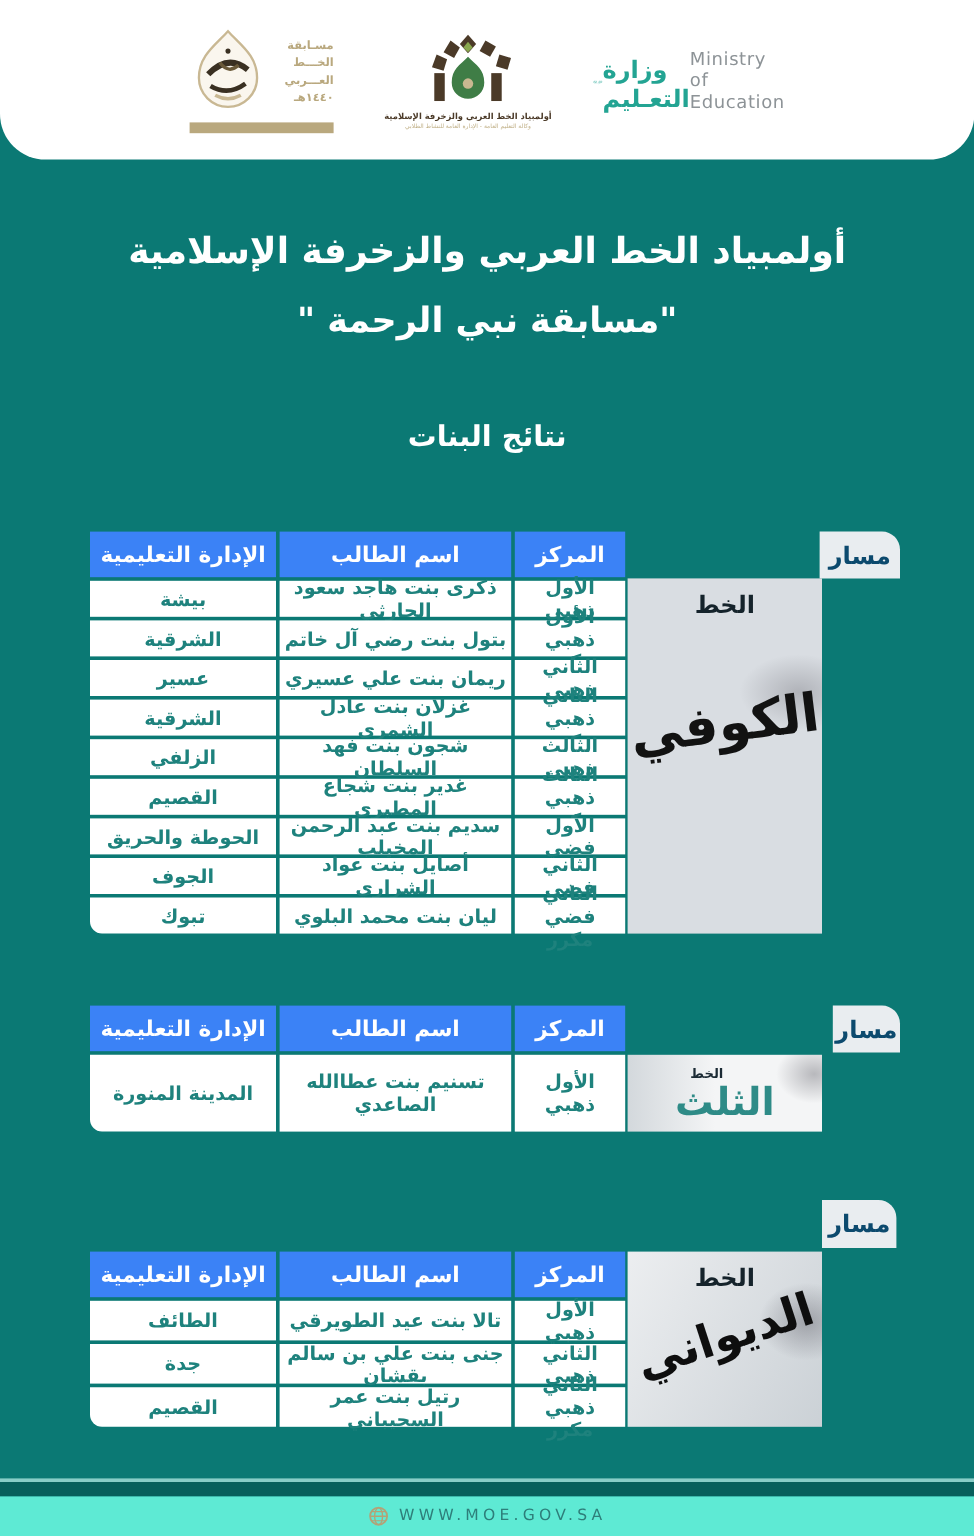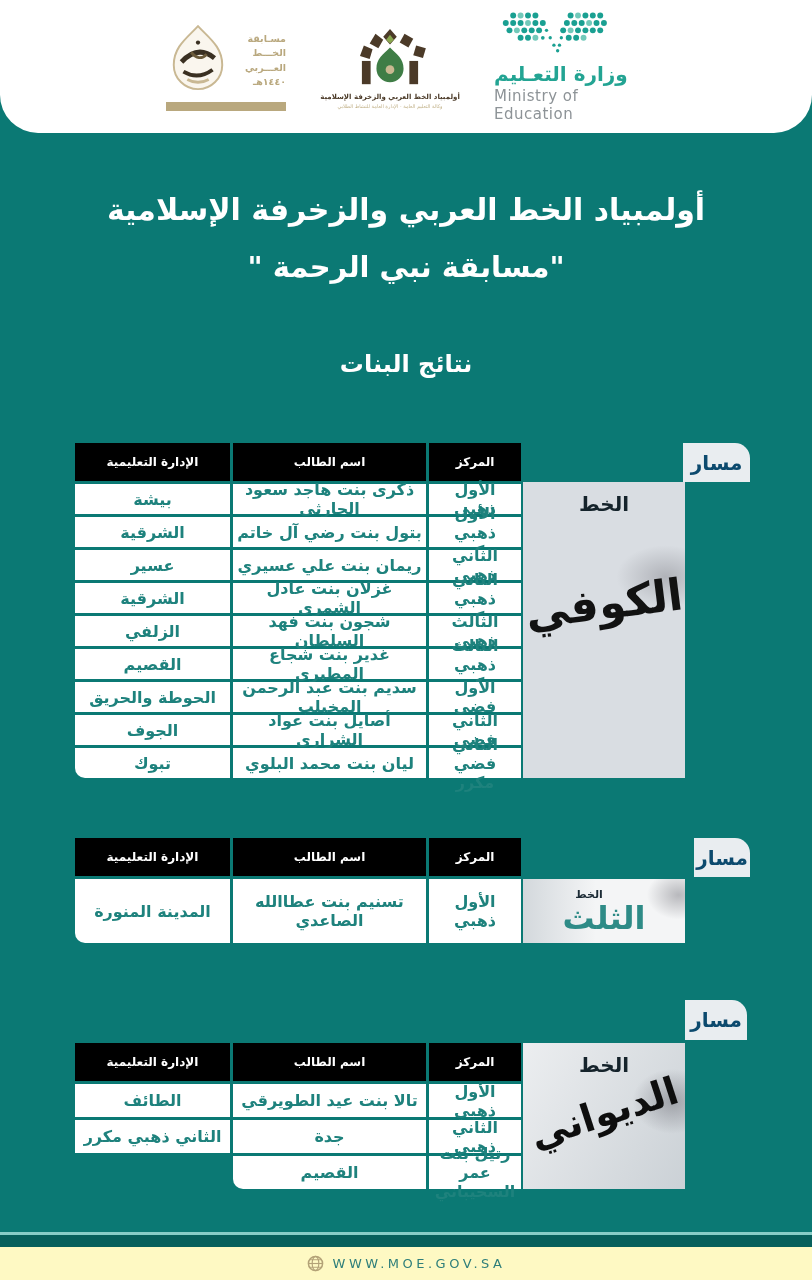--- a/index.html
+++ b/index.html
@@ -6,65 +6,65 @@
   body{
     width:812px;height:1280px;position:relative;overflow:hidden;
     background:#0b7974;
     font-family:"DejaVu Sans","Liberation Sans",sans-serif;
   }
   
   .header-card{
     position:absolute;top:0;left:0;width:812px;height:133px;background:#ffffff;
     border-radius:0 0 38px 38px;display:flex;justify-content:center;align-items:center;gap:46px;
   }
-  .logo1{width:128px;display:flex;flex-direction:column;align-items:flex-end;}
+  .logo1{width:128px;display:flex;flex-direction:column;align-items:flex-start;}
   .logo1-top{display:flex;align-items:center;gap:4px;}
   .logo1-text{direction:rtl;text-align:right;color:#b9a87e;font-size:9.5px;font-weight:bold;line-height:1.5;width:52px;}
   .logo1-bar{width:120px;height:9px;background:#b9a87e;margin-top:3px;}
   .logo2{width:116px;display:flex;flex-direction:column;align-items:center;margin-top:4px;}
   .logo2-title{color:#4b3a28;font-size:7px;font-weight:bold;margin-top:3px;white-space:nowrap;}
   .logo2-sub{color:#c2b28a;font-size:5px;margin-top:2px;white-space:nowrap;}
-  .logo3{width:160px;display:flex;flex-direction:column;align-items:flex-start;}
+  .logo3{width:160px;display:flex;flex-direction:row;align-items:flex-end;}
   .logo3-title{color:#23a493;font-size:20px;font-weight:bold;margin-top:2px;}
   .logo3-sub{color:#8d9397;font-size:15px;letter-spacing:.5px;margin-top:1px;}
   
   .title{position:absolute;left:0;right:0;text-align:center;color:#ffffff;font-weight:bold;direction:rtl;}
   .title-main{top:192px;font-size:30px;}
   .title-sub{top:250px;font-size:29px;}
   .title-results{top:350px;font-size:24px;}
   
   .track-tab{
     position:absolute;background:#e9edf0;color:#0c4a6e;font-size:20px;font-weight:bold;
     display:flex;align-items:center;justify-content:center;border-radius:0 15px 0 0;direction:rtl;
   }
   
   .rtable{position:absolute;display:grid;grid-template-columns:92px 193px 155px;gap:3px;direction:rtl;}
   .cell{background:#ffffff;display:flex;align-items:center;justify-content:center;
         color:#1e827d;font-size:16px;font-weight:600;text-align:center;padding:0 4px;}
-  .cell.th{background:#000000;color:#ffffff;font-size:12px;font-weight:bold;}
+  .cell.th{background:#3b82f6;color:#ffffff;font-size:18px;font-weight:bold;}
   .round-bl{border-radius:0 0 0 10px;}
   
   .panel{position:absolute;left:523px;width:162px;direction:rtl;}
   .panel-title{text-align:center;font-weight:bold;color:#15232b;font-size:20px;padding-top:10px;}
   .panel1{top:482px;height:296px;
     background:radial-gradient(70px 45px at 88% 32%,rgba(110,110,118,.38),transparent 70%),#d9dde2;}
   .callig1{font-size:44px;font-weight:bold;color:#121212;transform:rotate(-7deg);text-align:center;margin-top:62px;}
   .panel2{top:879px;height:64px;display:flex;flex-direction:column;align-items:center;justify-content:center;
     background:radial-gradient(44px 34px at 96% 25%,rgba(100,100,108,.42),transparent 72%),
                linear-gradient(90deg,#d3d8dc 0%,#f4f5f6 45%);}
   .panel2-title{font-size:11px;font-weight:bold;color:#1c2b35;margin-bottom:1px;margin-left:-30px;}
   .callig2{font-size:32px;font-weight:bold;color:#2e8b87;line-height:1;}
   .panel3{top:1043px;height:146px;
     background:radial-gradient(55px 45px at 92% 40%,rgba(95,95,104,.45),transparent 72%),
                linear-gradient(120deg,#eceef0 0%,#cbd1d6 100%);}
   .callig3{font-size:38px;font-weight:bold;color:#0e0e0e;transform:rotate(-18deg);text-align:center;margin-top:14px;}
   
   .footer-line{position:absolute;top:1232px;left:0;width:812px;height:3px;background:#88cdc7;}
   .footer-band{position:absolute;top:1235px;left:0;width:812px;height:12px;background:#07605c;}
-  .footer-white{position:absolute;top:1247px;left:0;width:812px;height:33px;background:#fef9c3;
+  .footer-white{position:absolute;top:1247px;left:0;width:812px;height:33px;background:#5eead4;
     display:flex;align-items:center;justify-content:center;gap:9px;}
   .footer-url{color:#2e7e7a;font-size:13px;letter-spacing:3.5px;font-weight:500;}
 </style>
 </head>
 <body>
 
 <div class="header-card">
 
   <div class="logo1">
     <div class="logo1-top">
@@ -237,20 +237,21 @@
 <div class="rtable" style="left:75px;top:1043px;grid-template-rows:38px repeat(3,33px);">
   <div class="cell th">المركز</div>
   <div class="cell th">اسم الطالب</div>
   <div class="cell th">الإدارة التعليمية</div>
 
   <div class="cell">الأول ذهبي</div>
   <div class="cell">تالا بنت عيد الطويرقي</div>
   <div class="cell">الطائف</div>
 
   <div class="cell">الثاني ذهبي</div>
+  <div class="cell">جنى بنت علي بن سالم بقشان</div>
   <div class="cell">جدة</div>
 
   <div class="cell">الثاني ذهبي مكرر</div>
   <div class="cell">رتيل بنت عمر السحيباني</div>
   <div class="cell round-bl">القصيم</div>
 </div>
 
 <div class="panel panel3">
   <div class="panel-title">الخط</div>
   <div class="callig3">الديواني</div>

